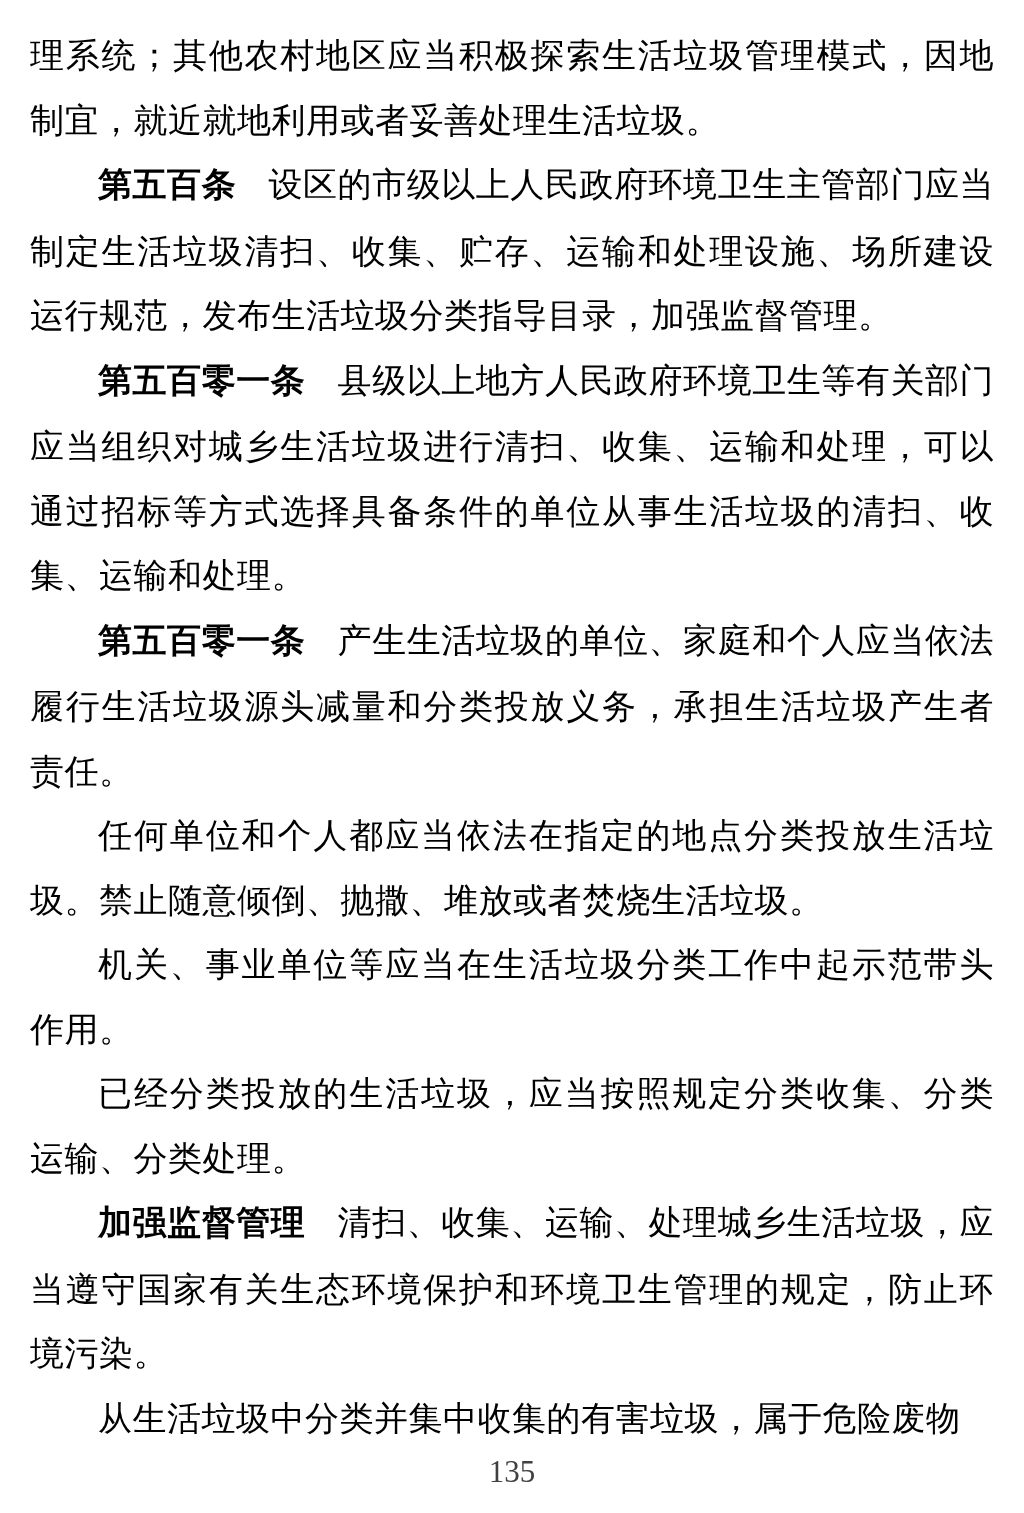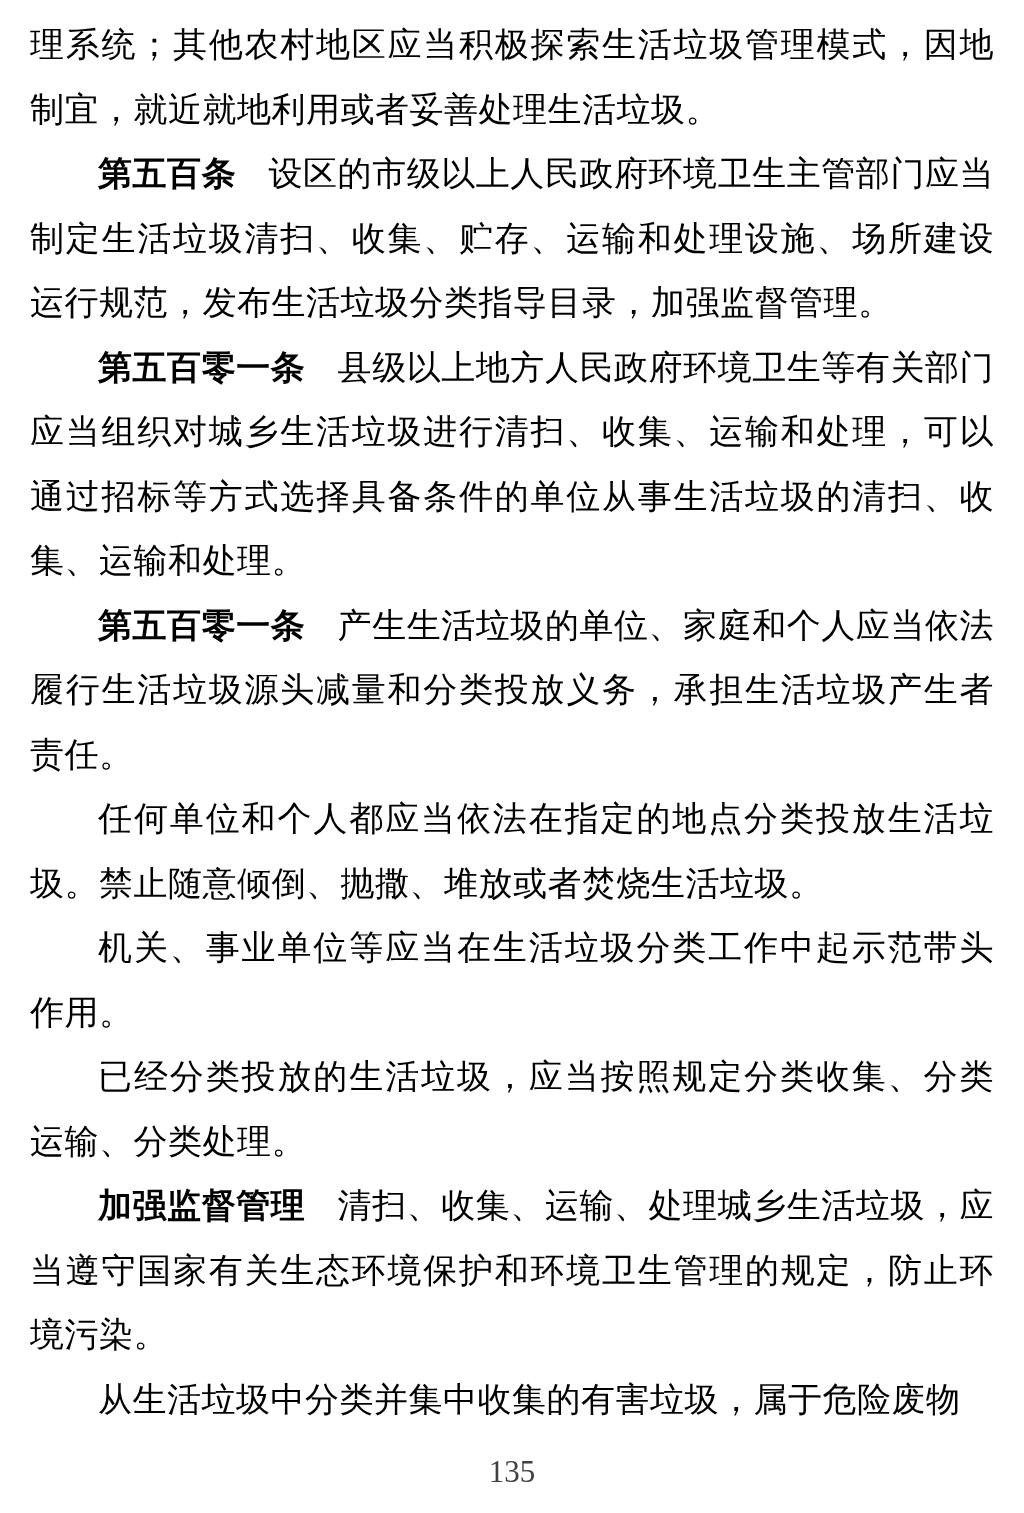--- a/index.html
+++ b/index.html
@@ -12,21 +12,21 @@
     background: #ffffff;
     color: #000000;
     font-family: "Liberation Serif", "DejaVu Serif", serif;
     position: relative;
     overflow: hidden;
   }
   .page {
     box-sizing: border-box;
     width: 1024px;
     height: 1062px;
-    padding: 13px 30px 0 30px;
+    padding: 24px 30px 0 30px;
     position: relative;
   }
   .text-body {
     font-size: 34px;
     line-height: 64.5px;
     text-align: justify;
     text-justify: inter-character;
     letter-spacing: 0.5px;
   }
   .para {
@@ -35,21 +35,21 @@
   }
   .para.article,
   .para.indent {
     text-indent: 2em;
   }
   .para.continuation {
     text-indent: 0;
   }
   .article-heading {
     font-weight: 900;
-    font-family: Liberation Serif, serif;
+    font-family: Liberation Mono, monospace;
     margin-right: 0.95em;
   }
   .page-number {
     position: absolute;
     top: 1452px;
     left: 0;
     width: 1024px;
     text-align: center;
     font-size: 31px;
     line-height: 40px;

